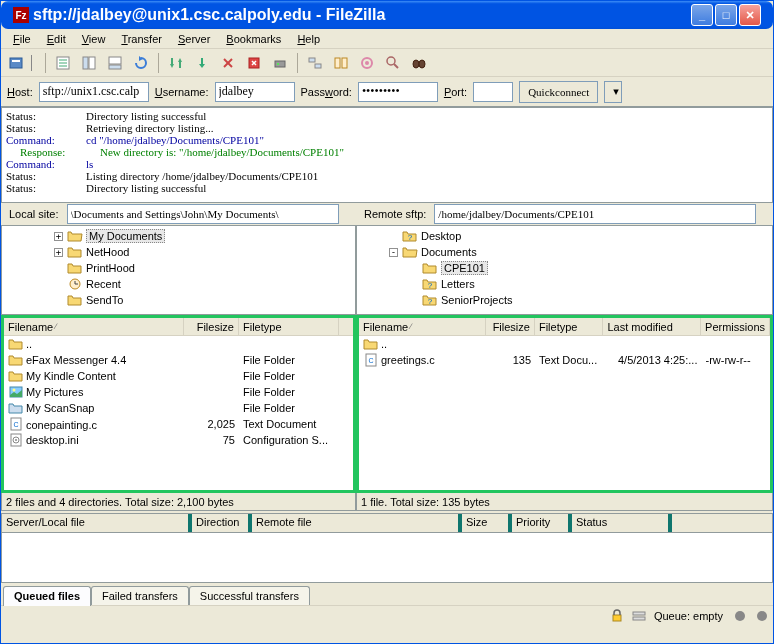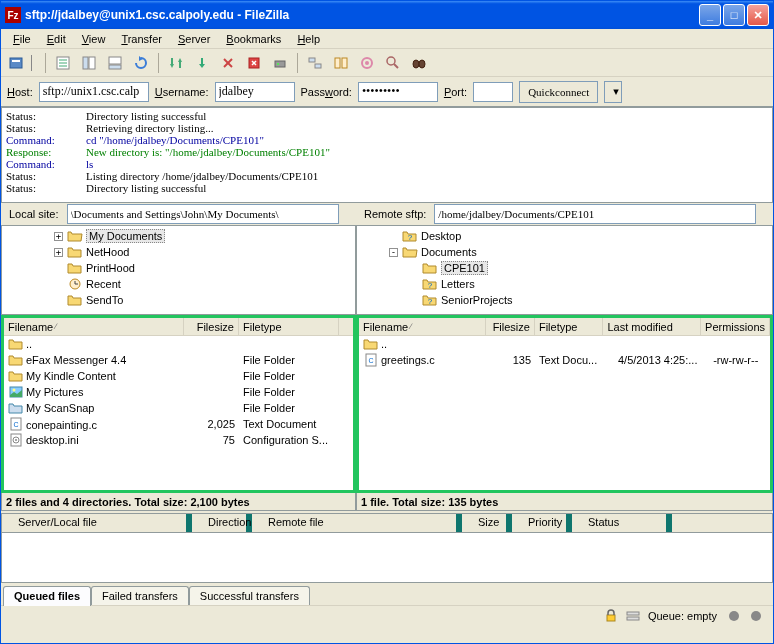--- a/index.html
+++ b/index.html
@@ -1,67 +1,67 @@
 <!DOCTYPE html>
 <html><head>
 <meta charset="utf-8">
 <style>
 * { box-sizing: border-box; margin: 0; padding: 0; }
 body { font-family: Tahoma, sans-serif; font-size: 11px; background: #ece9d8; width: 774px; height: 644px; overflow: hidden; border: 1px solid #0054e3; }
-.titlebar { height: 28px; background: linear-gradient(to bottom, #3c8cf6 0%, #0054e3 10%, #0054e3 90%, #0050d8 100%); display: flex; align-items: center; padding: 0 4px; color: white; font-weight: bold; }
+.titlebar { height: 28px; background: linear-gradient(to bottom, #3c8cf6 0%, #0054e3 10%, #0054e3 90%, #0050d8 100%); display: flex; align-items: center; padding: 0 12px; color: white; font-weight: bold; border-radius: 7px; }
 .titlebar .icon { width: 16px; height: 16px; background: #a00; margin-right: 4px; display: inline-flex; align-items: center; justify-content: center; color: white; font-size: 10px; }
-.titlebar .title { flex: 1; font-size: 12px; }
+.titlebar .title { flex: 1; font-size: 16px; }
 .titlebar .winbtns { display: flex; gap: 2px; }
 .titlebar .winbtn { width: 22px; height: 22px; background: linear-gradient(to bottom, #7ba6e8, #3e7ce0); border: 1px solid #fff; border-radius: 3px; color: white; display: flex; align-items: center; justify-content: center; font-family: Arial; font-weight: bold; }
 .titlebar .winbtn.close { background: linear-gradient(to bottom, #f5a29c, #e45848); }
 .menubar { height: 20px; background: #ece9d8; display: flex; align-items: center; padding: 0 4px; border-bottom: 1px solid #d6d2c2; }
 .menubar .menuitem { padding: 2px 8px; cursor: default; }
 .menubar .menuitem .u { text-decoration: underline; }
 .toolbar { height: 28px; background: #ece9d8; display: flex; align-items: center; padding: 2px 4px; gap: 4px; border-bottom: 1px solid #d6d2c2; }
 .toolbar .tbtn { width: 22px; height: 22px; display: flex; align-items: center; justify-content: center; border: 1px solid transparent; border-radius: 2px; }
 .toolbar .tbtn svg { width: 16px; height: 16px; }
 .toolbar .sep { width: 1px; height: 20px; background: #aca899; margin: 0 2px; }
 .quickconnect { height: 30px; background: #ece9d8; display: flex; align-items: center; padding: 2px 6px; gap: 6px; border-bottom: 1px solid #919b9c; }
 .quickconnect label .u { text-decoration: underline; }
 .quickconnect input { height: 20px; border: 1px solid #7f9db9; padding: 0 3px; font-family: Tahoma; font-size: 12px; }
 .quickconnect button { height: 22px; padding: 0 8px; border: 1px solid #7f9db9; background: #ece9d8; font-family: Tahoma; font-size: 11px; }
 .quickconnect .dropdown { width: 16px; }
 .log { height: 96px; background: white; border: 1px solid #919b9c; margin: 0; overflow-y: scroll; padding: 2px 4px; display: flex; flex-direction: column; font-family: Tahoma; font-size: 11px; }
 .log .line { display: flex; }
 .log .label { width: 80px; }
 .log .line.cmd { color: #0000a0; }
-.log .line.resp { color: #008000; }
+.log .line.resp { color: #008000; margin-left: 14px; }
 .trees { display: flex; height: 90px; }
 .tree { background: white; border: 1px solid #919b9c; overflow-y: scroll; padding: 2px; flex: 1; }
 .tree .node { display: flex; align-items: center; height: 16px; }
 .tree .indent { display: inline-block; }
 .tree .exp { width: 9px; height: 9px; border: 1px solid #919191; display: inline-flex; align-items: center; justify-content: center; font-size: 9px; line-height: 1; margin-right: 4px; color: black; font-family: monospace; }
 .tree .noexp { width: 13px; display: inline-block; }
 .tree .ficon { width: 16px; height: 14px; margin-right: 3px; }
 .tree .node.sel span.label { background: #e8e8e8; padding: 0 2px; border: 1px dotted #888; }
 .folder-open { fill: #f8d874; stroke: #b08a2c; }
 .folder-closed { fill: #f8d874; stroke: #b08a2c; }
 .lists { display: flex; height: 178px; }
 .list { background: white; border: 3px solid #22c55e; flex: 1; display: flex; flex-direction: column; overflow: hidden; }
 .list-header { display: flex; height: 18px; background: #ece9d8; border-bottom: 1px solid #d6d2c2; }
 .list-header .col { border-right: 1px solid #d6d2c2; padding: 2px 4px; display: flex; align-items: center; }
 .list-body { flex: 1; overflow-y: auto; }
 .list-body .row { display: flex; height: 16px; align-items: center; }
 .list-body .cell { padding: 0 4px; white-space: nowrap; overflow: hidden; }
 .list-body .ficon { width: 16px; height: 14px; margin-right: 2px; flex-shrink: 0; }
-.statusline { height: 18px; background: #ece9d8; border: 1px solid #919b9c; border-top: none; padding: 2px 4px; display: flex; align-items: center; font-weight: bold; }
+.statusline { height: 18px; background: #ece9d8; border: 1px solid #919b9c; border-top: none; padding: 2px 4px; display: flex; align-items: center; }
 .lists-status { display: flex; }
 .lists-status .statusline { flex: 1; }
 .queue-header { display: flex; height: 20px; background: #ece9d8; border: 1px solid #919b9c; margin-top: 2px; }
-.queue-header .col { border-right: 6px solid #0f766e; padding: 2px 16px; }
+.queue-header .col { border-right: 4px solid #0f766e; padding: 2px 4px; }
 .queue-body { height: 50px; background: white; border: 1px solid #919b9c; border-top: none; }
 .tabs { display: flex; height: 22px; padding-left: 2px; align-items: flex-end; }
 .tab { padding: 3px 10px; border: 1px solid #919b9c; border-bottom: none; background: #f5f4ea; margin-right: 0px; border-radius: 3px 3px 0 0; }
 .tab.active { background: #fcfcfe; font-weight: bold; position: relative; top: 1px; padding-bottom: 4px; }
-.bottombar { height: 20px; background: #ece9d8; border-top: 1px solid #d6d2c2; display: flex; align-items: center; justify-content: flex-end; padding: 0 12px; gap: 8px; }
+.bottombar { height: 20px; background: #ece9d8; border-top: 1px solid #d6d2c2; display: flex; align-items: center; justify-content: flex-end; padding: 0 6px; gap: 8px; }
 .bottombar .qicon { width: 14px; height: 14px; }
 .bottombar .dot { width: 10px; height: 10px; border-radius: 50%; background: #888; margin-left: 4px; }
 .site-row { display: flex; border: none; }
 .site-row .half { flex: 1; display: flex; align-items: center; height: 22px; }
 .site-row .half input { flex: 1; height: 20px; border: 1px solid #7f9db9; font-family: Tahoma; font-size: 11px; padding: 0 3px; margin-right: 17px; }
 .site-row label { padding: 0 8px; }
 .sort-arrow { font-size: 8px; margin-left: 2px; color: #666; }
 </style>
 </head>
 <body>
@@ -444,21 +444,21 @@
           <div class="cell" style="width:130px;display:flex;align-items:center">
             <svg class="ficon" viewBox="0 0 16 14">
               <rect x="3" y="1" width="10" height="12" fill="white" stroke="#888"></rect>
               <text x="8" y="10" font-size="7" fill="#06c" text-anchor="middle">C</text>
             </svg>
             <span>greetings.c</span>
           </div>
           <div class="cell" style="width:50px;text-align:right">135</div>
           <div class="cell" style="width:70px">Text Docu...</div>
           <div class="cell" style="width:100px;text-align:right">4/5/2013 4:25:...</div>
-          <div class="cell" style="width:70px;text-align:center">-rw-rw-r--</div>
+          <div class="cell" style="width:70px;text-align:left">-rw-rw-r--</div>
         </div>
       </div>
   </div>
 </div>
 
 <div class="lists-status">
   <div class="statusline" style="flex:0 0 355px">2 files and 4 directories. Total size: 2,100 bytes</div>
   <div class="statusline">1 file. Total size: 135 bytes</div>
 </div>
 

